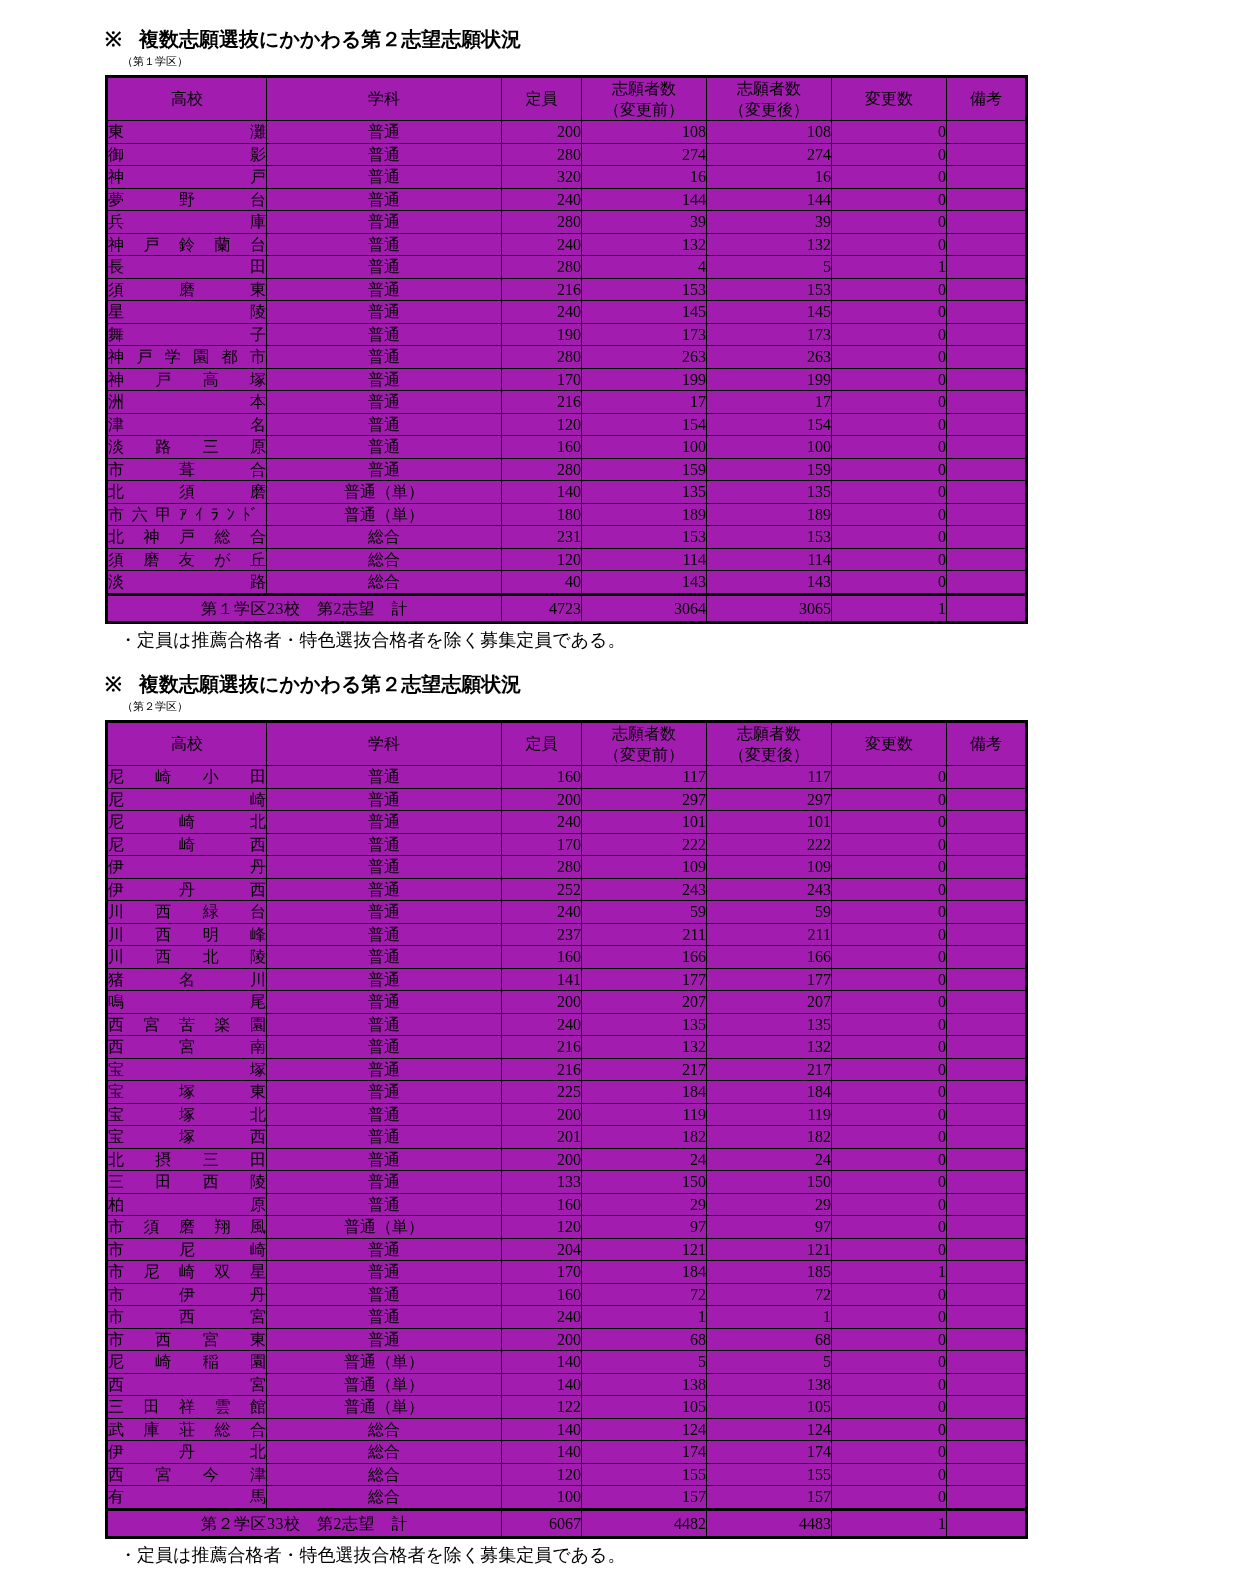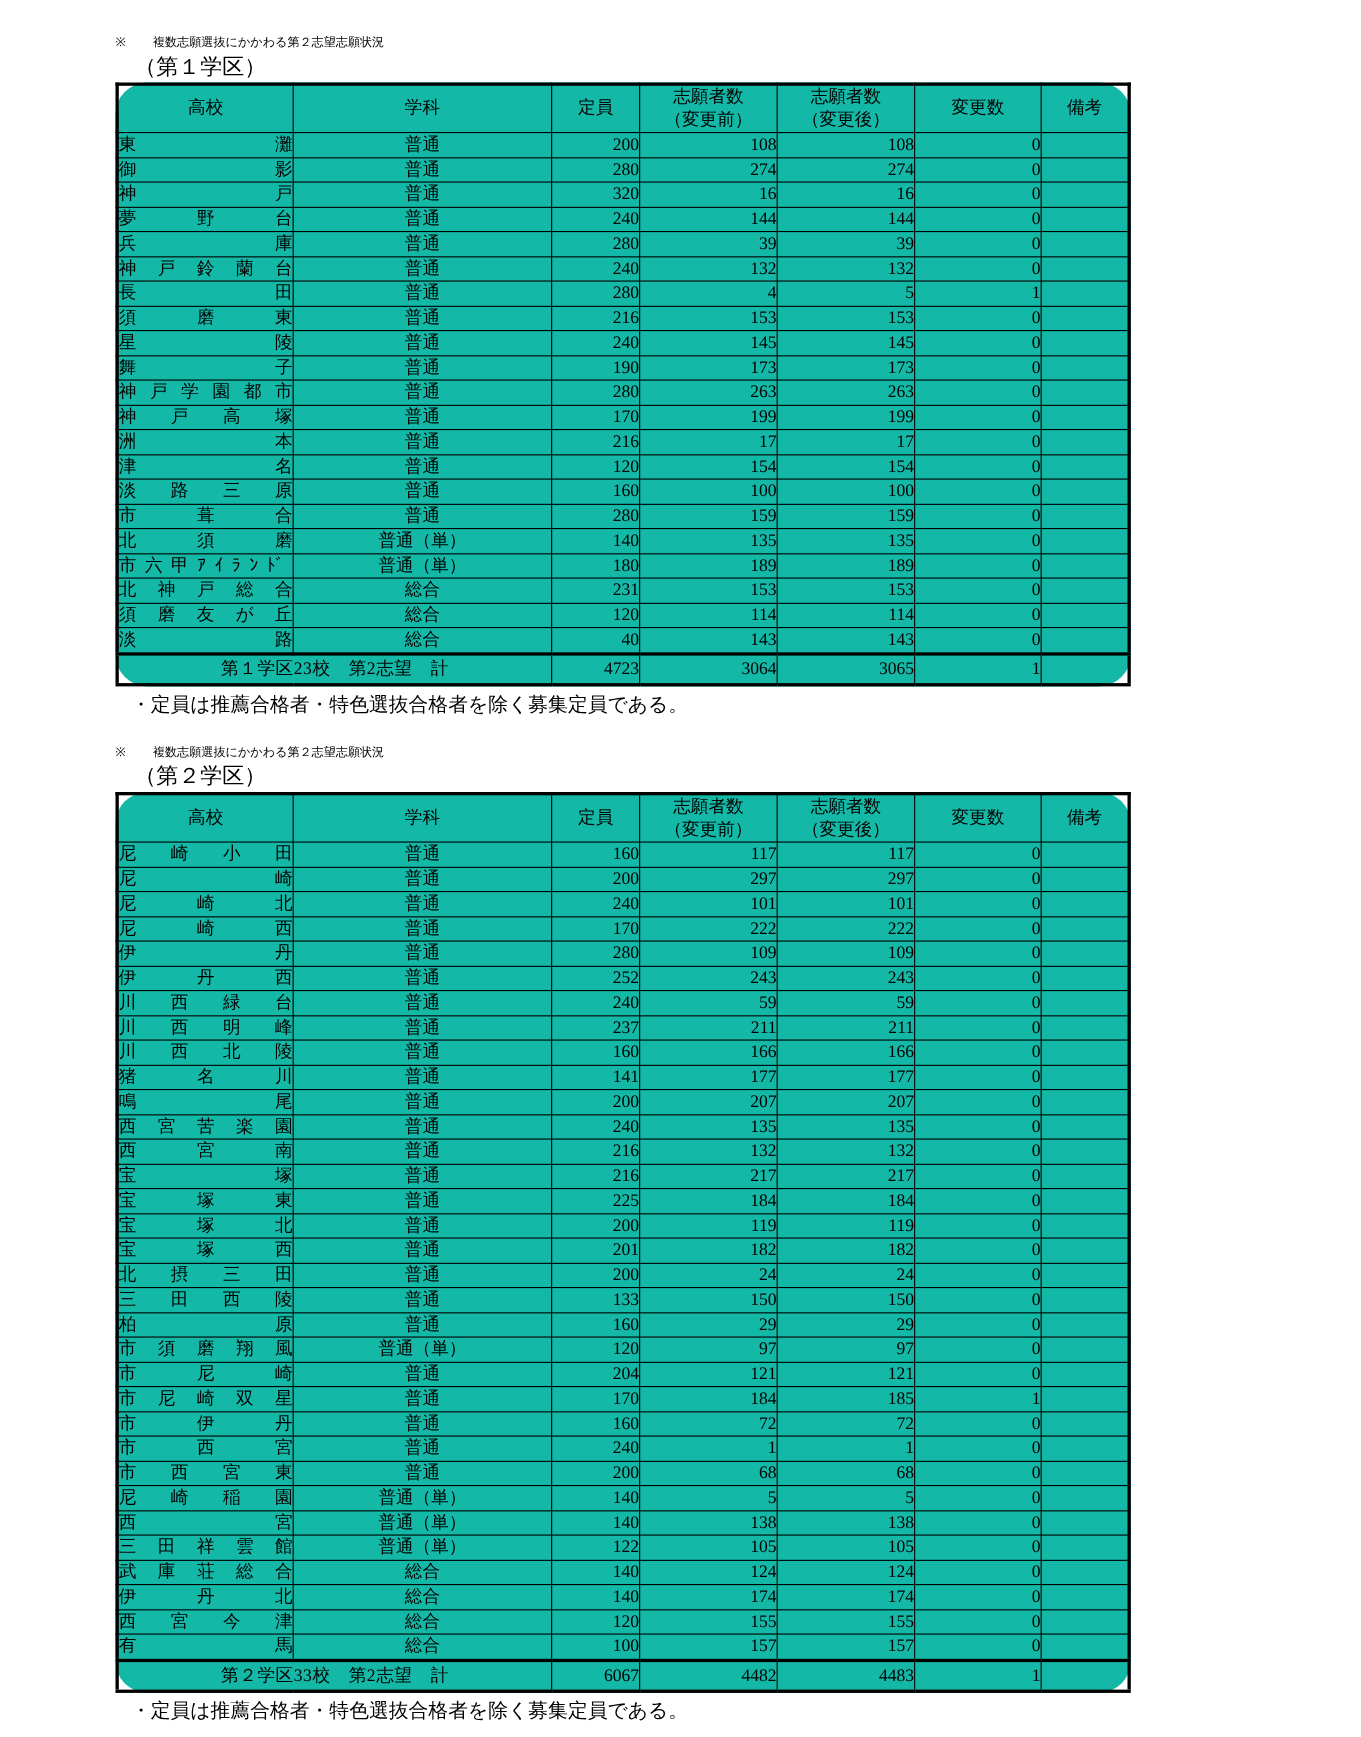--- a/index.html
+++ b/index.html
@@ -25,43 +25,43 @@
   
   .section {
     position: absolute;
     left: 105px;
     width: 960px;
   }
   .sec1 { top: 28px; }
   .sec2 { top: 673px; }
 
   .heading-line1 {
-    font-size: 11px;
+    font-size: 20px;
     line-height: 22px;
     white-space: nowrap;
     letter-spacing: 0px;
+    font-weight: bold;
   }
   .heading-line1 .mark {
     display: inline-block;
     width: 34px;
   }
   .heading-line2 {
-    font-size: 20px;
+    font-size: 11px;
     line-height: 22px;
     padding-left: 17px;
     white-space: nowrap;
   }
 
   
   table.grid {
     border-collapse: collapse;
     table-layout: fixed;
     margin-top: 3px;
-    background: #14b8a6;
-    border-radius: 29px;
+    background: #a21caf;
   }
   table.grid td, table.grid th {
     border: 1.6px solid #000;
     padding: 0;
     font-weight: normal;
     font-size: 16px;
     height: 21.5px;
     line-height: 21.5px;
     box-sizing: border-box;
     overflow: hidden;

